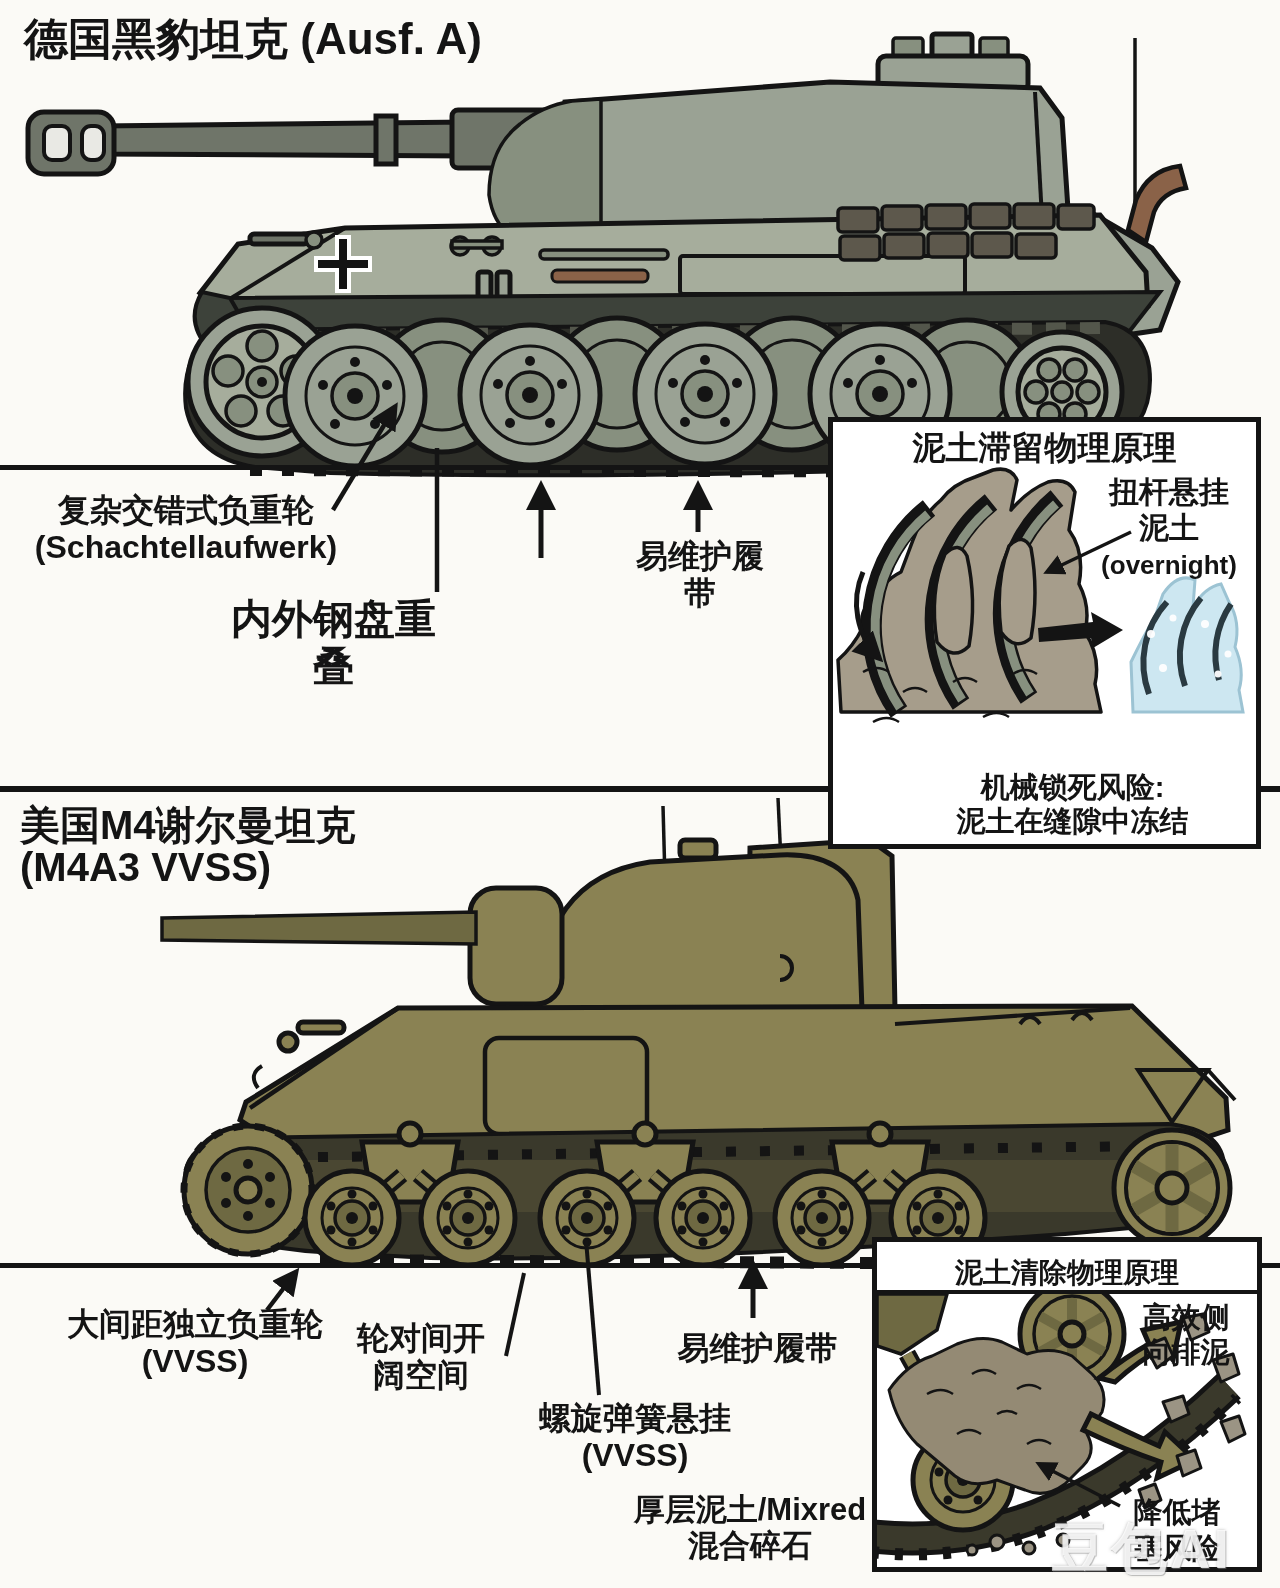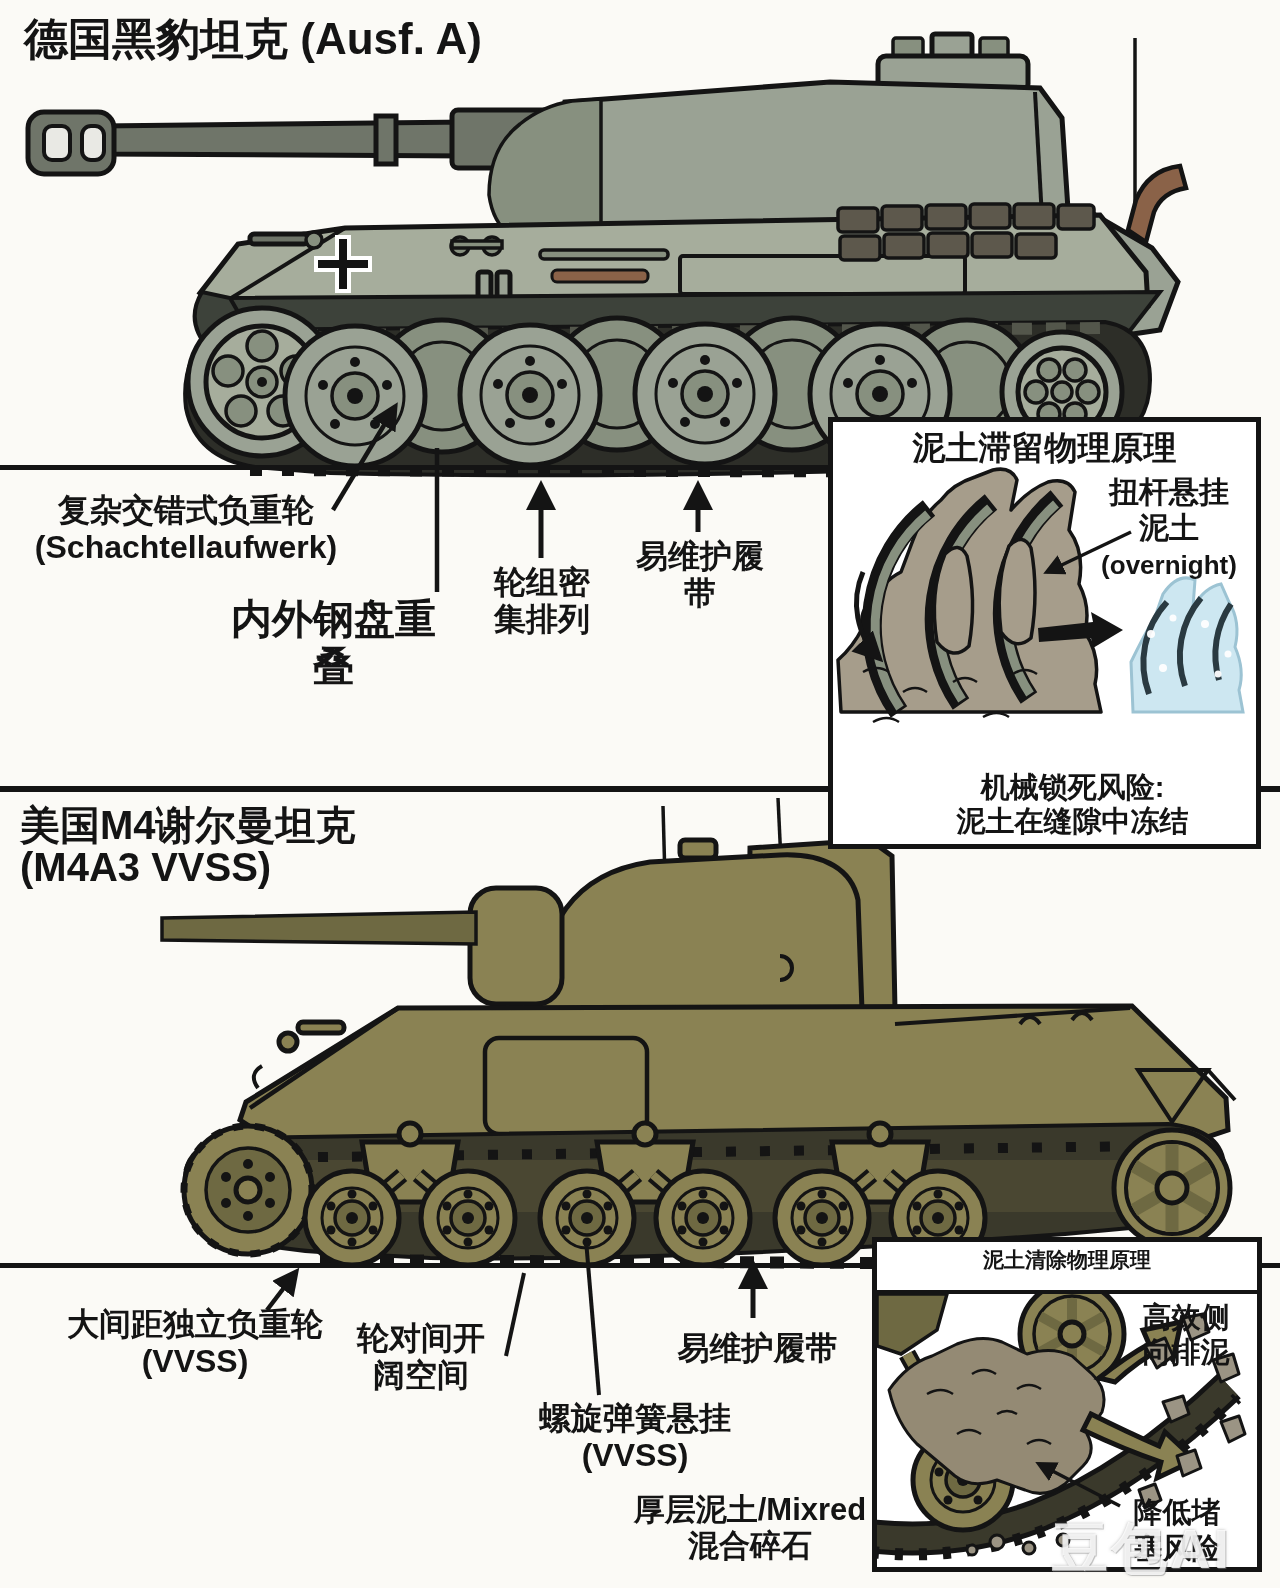--- a/index.html
+++ b/index.html
@@ -175,24 +175,20 @@
     <line x1="437" y1="448" x2="437" y2="592" class="ln" stroke-width="4.5"></line>
     <line x1="541" y1="558" x2="541" y2="486" class="ln" stroke-width="5" marker-end="url(#ah1)"></line>
     <line x1="698" y1="532" x2="698" y2="486" class="ln" stroke-width="5" marker-end="url(#ah1)"></line>
   </svg>
 
   <div class="lbl" style="left:28px;top:492px;width:316px;font-size:32px;z-index:6;">
     <span>复杂交错式负重轮</span><br>
     <span>(Schachtellaufwerk)</span>
   </div>
   <div class="lbl" style="left:226px;top:596px;width:215px;font-size:41px;z-index:6;">内外钢盘重叠</div>
-  <div class="lbl" style="left:478px;top:564px;width:128px;font-size:32px;z-index:6;">
-    <span>轮组密</span><br>
-    <span>集排列</span>
-  </div>
   <div class="lbl" style="left:630px;top:538px;width:140px;font-size:32px;z-index:6;">易维护履带</div>
 
   <div class="inset" style="left:828px;top:417px;width:433px;height:432px;z-index:10;">
     <div class="inset-title">泥土滞留物理原理</div>
     <svg class="abs" style="left:0;top:0;" width="423" height="346" viewBox="0 0 423 346">
       <defs>
         <marker id="ah2" viewBox="0 0 10 10" refX="8" refY="5" markerWidth="6" markerHeight="6" orient="auto-start-reverse">
           <path d="M0,0 L10,5 L0,10 Z" fill="var(--ink)"></path>
         </marker>
       </defs>
@@ -377,21 +373,21 @@
     <span>螺旋弹簧悬挂</span><br>
     <span>(VVSS)</span>
   </div>
   <div class="lbl" style="left:650px;top:1330px;width:215px;font-size:32px;z-index:6;">易维护履带</div>
   <div class="lbl" style="left:630px;top:1492px;width:240px;font-size:31px;z-index:6;">
     <span>厚层泥土/Mixred</span><br>
     <span>混合碎石</span>
   </div>
 
   <div class="inset" style="left:872px;top:1237px;width:390px;height:335px;z-index:10;">
-    <div class="inset-title" style="font-size:21px;">泥土清除物理原理</div>
+    <div class="inset-title" style="font-size:28px;margin-top:8px;">泥土清除物理原理</div>
     <div class="rule" style="left:0;right:0;top:48px;height:4px;"></div>
     <svg class="abs" style="left:0;top:52px;" width="380" height="273" viewBox="0 0 380 273">
       <defs>
         <marker id="ah4" viewBox="0 0 10 10" refX="8" refY="5" markerWidth="6" markerHeight="6" orient="auto-start-reverse">
           <path d="M0,0 L10,5 L0,10 Z" fill="var(--ink)"></path>
         </marker>
       </defs>
 
       <polygon class="sd" points="0,0 70,0 60,36 24,60 0,52" stroke-width="3"></polygon>
 

